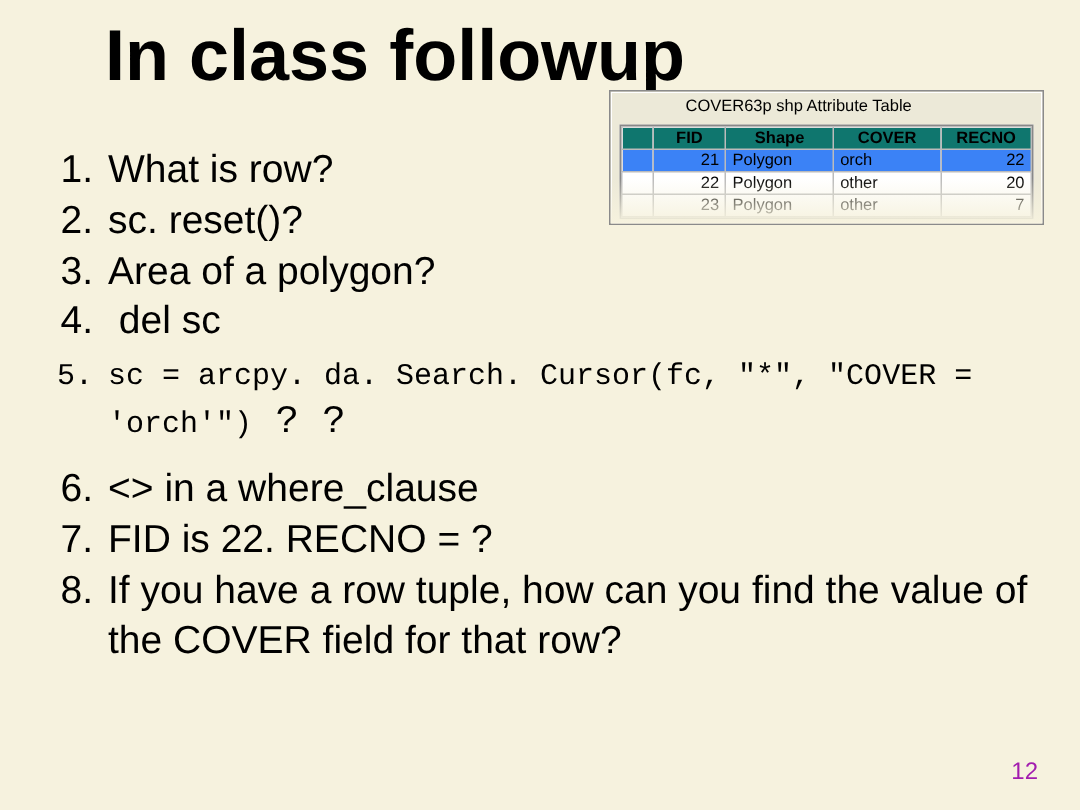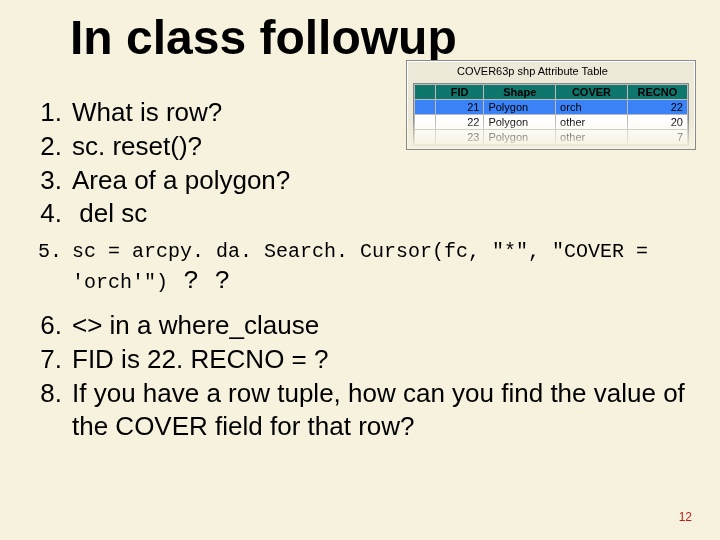--- a/index.html
+++ b/index.html
@@ -57,22 +57,22 @@
     font-family: Liberation Mono, monospace;
   }
   .qq {
     font-size: 26px;
   }
   .u { }
   .pagenum {
     position: absolute;
     right: 28px;
     bottom: 16px;
-    font-size: 12px;
-    color: #b91c1c;
+    font-size: 16px;
+    color: #a21caf;
   }
   
   .inset {
     position: absolute;
     top: 60px;
     right: 24px;
     width: 288px;
     height: 88px;
     background: #ece9d8;
     border: 1px solid #8a8a8a;

